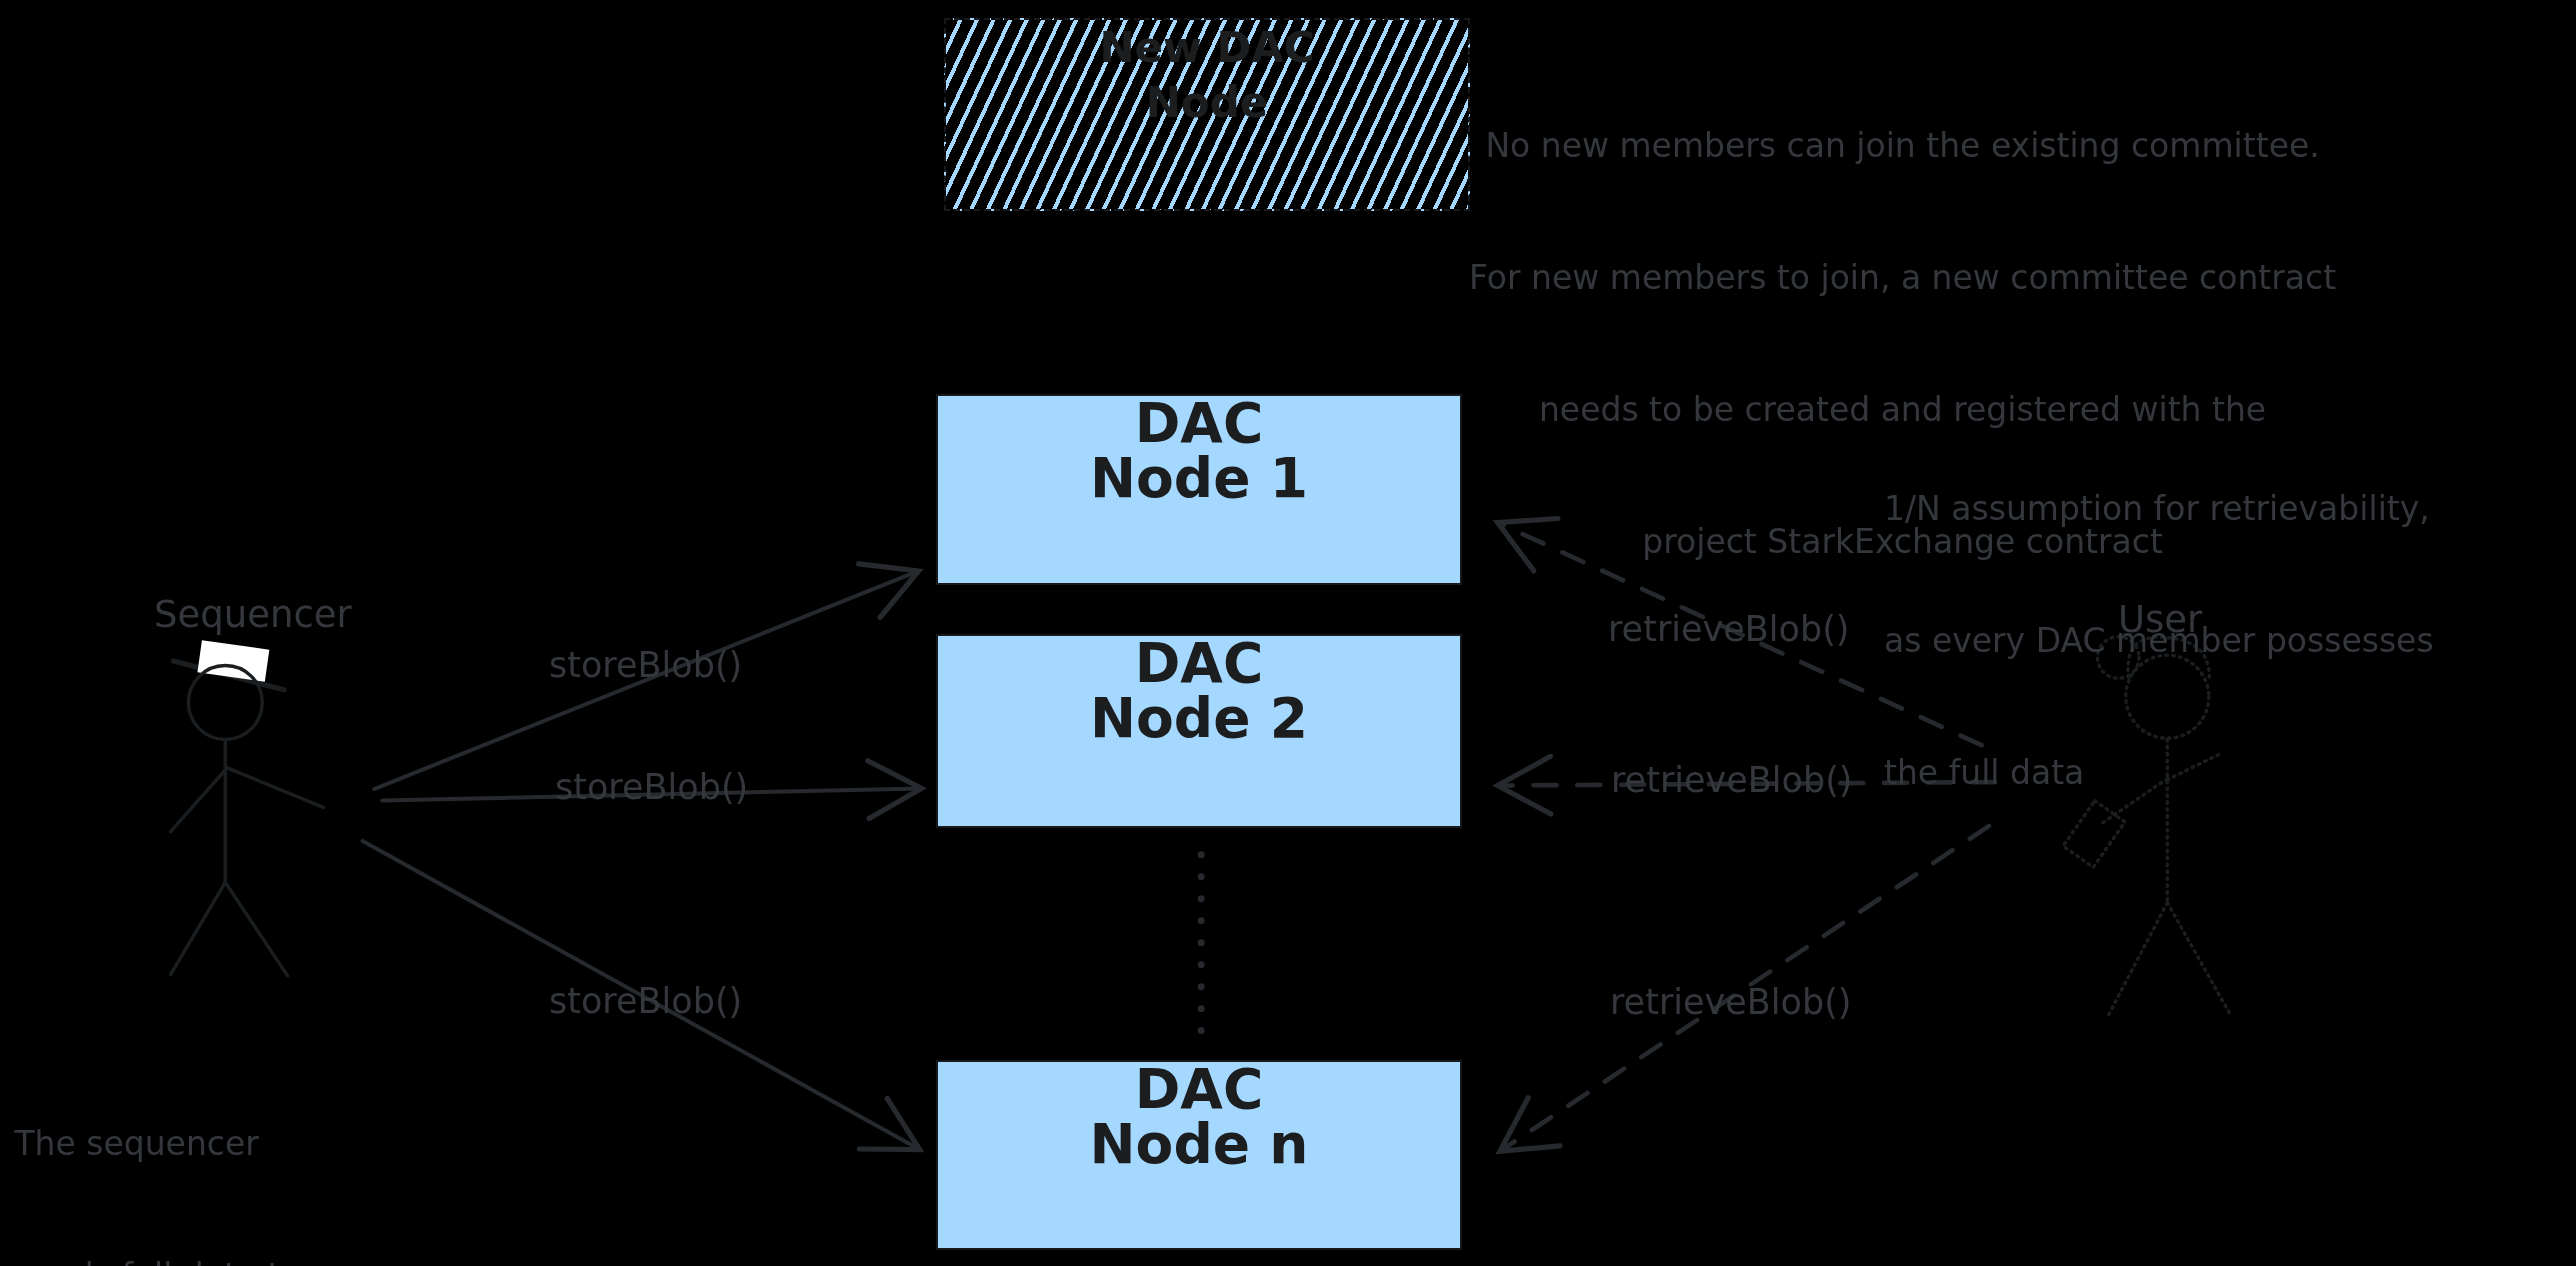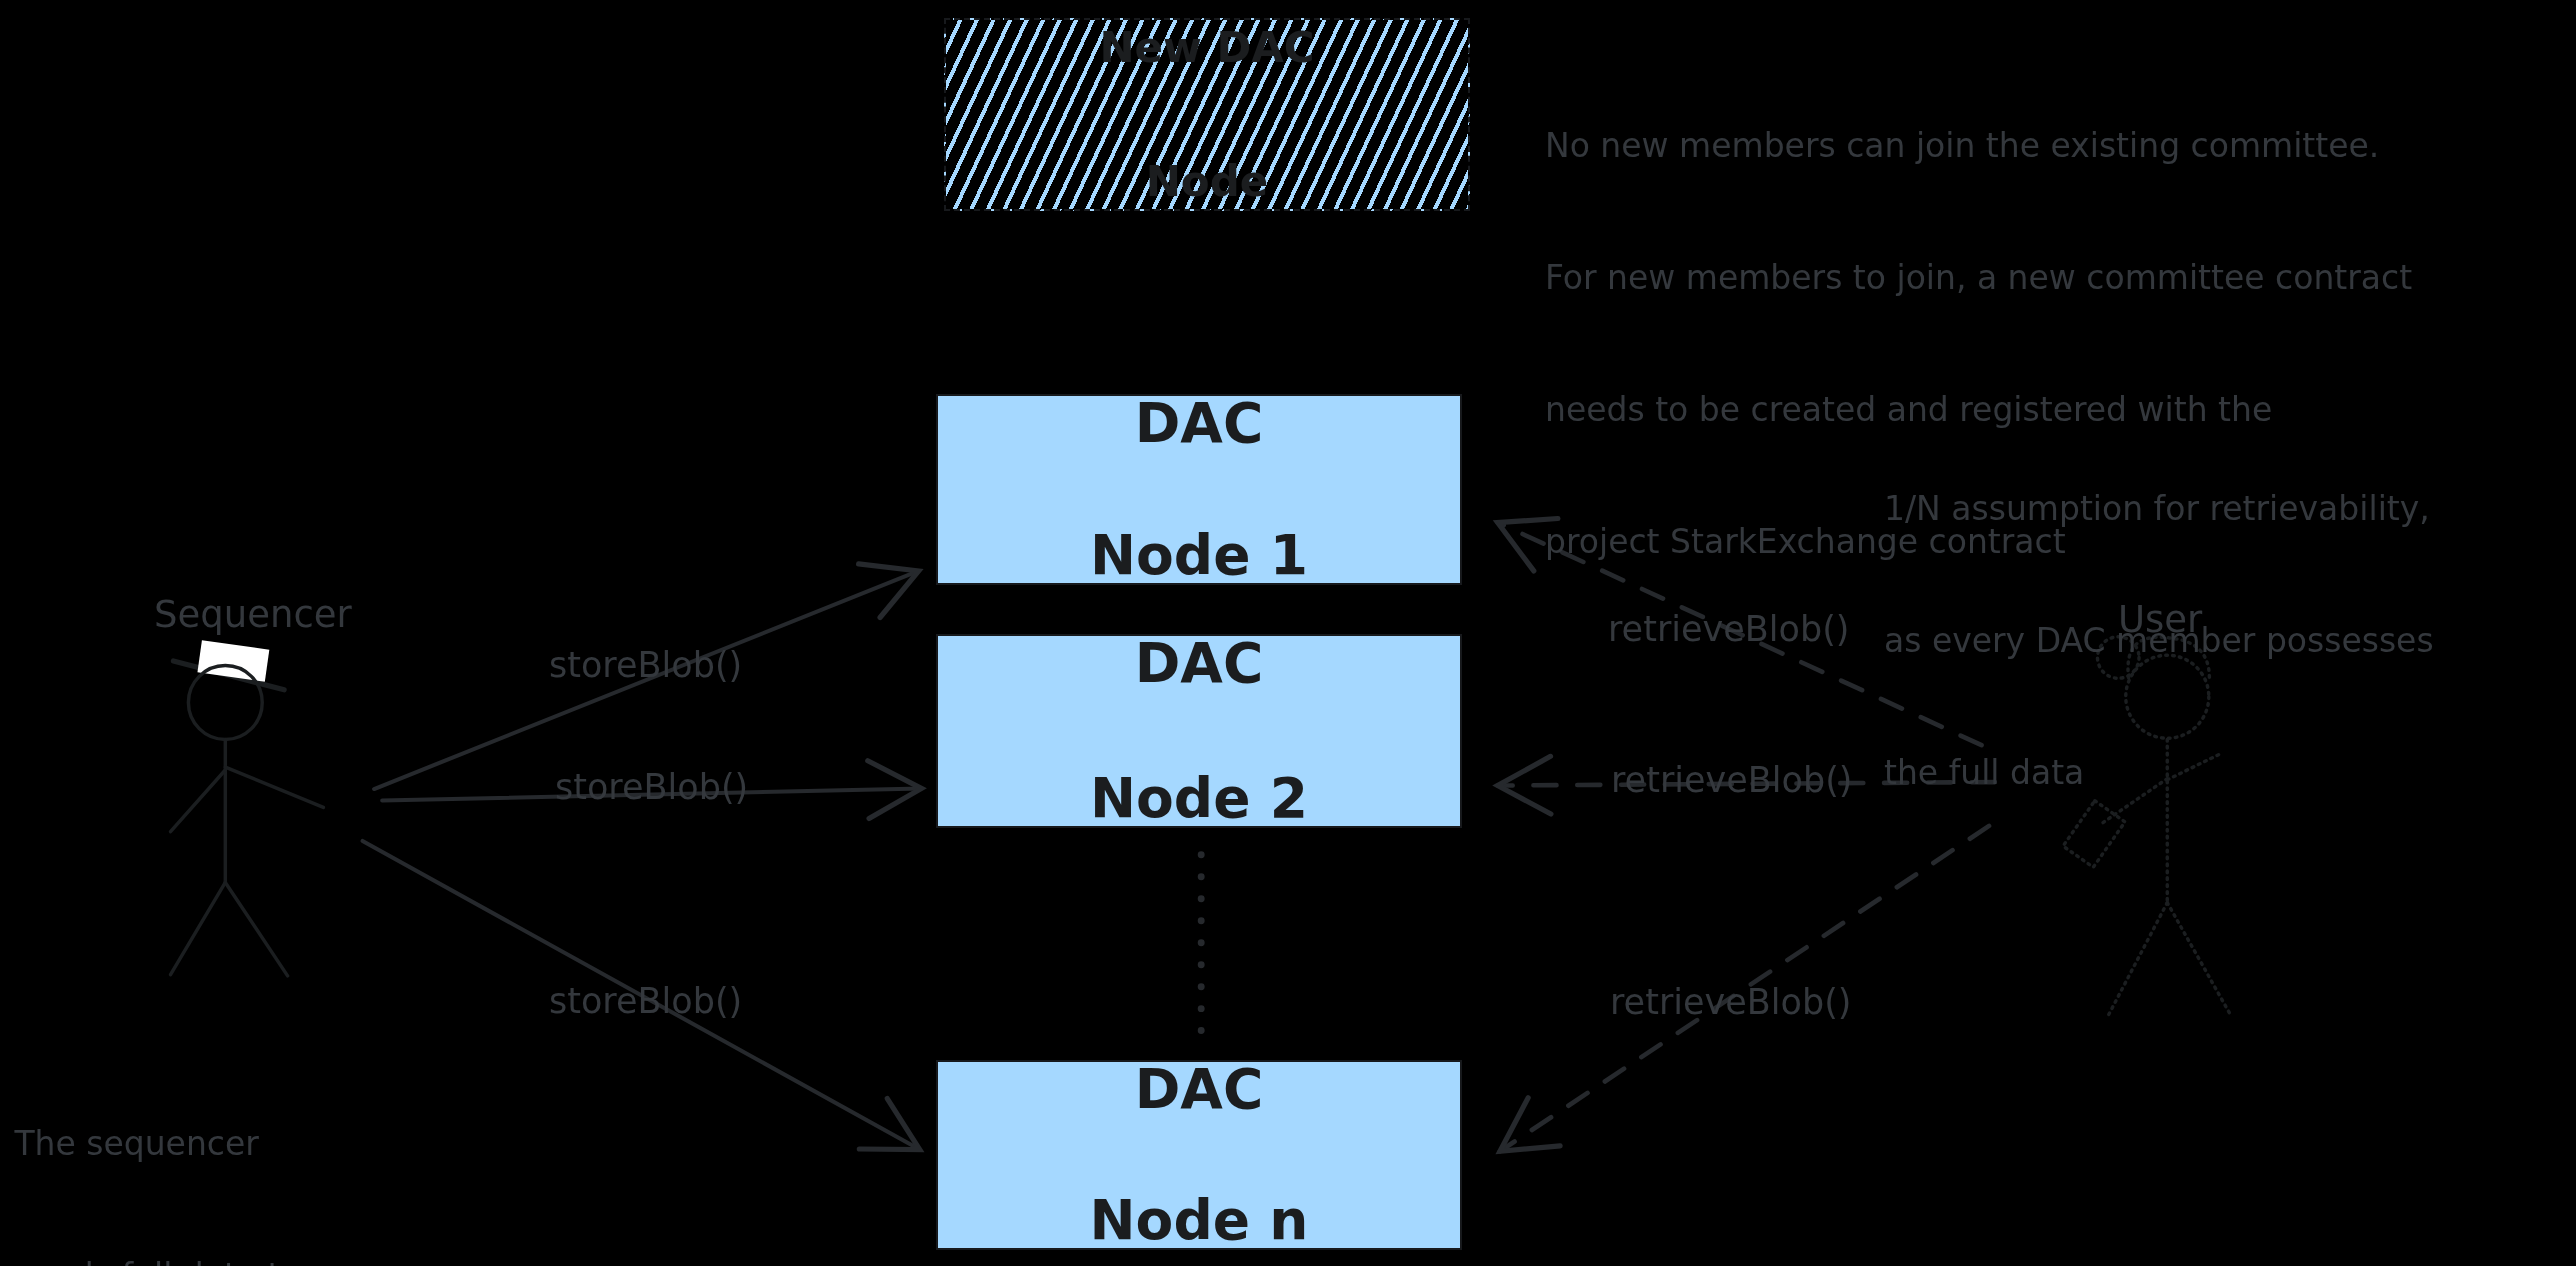--- a/index.html
+++ b/index.html
@@ -7,21 +7,21 @@
     position:relative;
     width:2576px;height:1266px;
     background:#000;
     overflow:hidden;
     font-family:"DejaVu Sans","Liberation Sans",sans-serif;
   }
   #diagram-svg{position:absolute;left:0;top:0;width:2576px;height:1266px;}
   .box{
     position:absolute;
     box-sizing:border-box;
-    display:flex;flex-direction:column;align-items:center;justify-content:space-between;
+    display:flex;flex-direction:column;align-items:center;justify-content:flex-start;
     text-align:center;
   }
   .dac-node{
     left:936px;width:526px;
     background:#a5d8ff;
     border:2.9px solid #17191c;
     color:#1b1d1f;
     font-size:55px;line-height:55px;font-weight:600;
   }
   .hatched{
@@ -122,21 +122,21 @@
   <div class="actor-lbl" style="left:2118px;top:598px;">User</div>
 
   <div class="lbl" style="left:549px;top:645px;">storeBlob()</div>
   <div class="lbl" style="left:555px;top:767px;">storeBlob()</div>
   <div class="lbl" style="left:549px;top:981px;">storeBlob()</div>
 
   <div class="lbl" style="left:1608px;top:609px;">retrieveBlob()</div>
   <div class="lbl" style="left:1611px;top:760px;">retrieveBlob()</div>
   <div class="lbl" style="left:1610px;top:982px;">retrieveBlob()</div>
 
-  <div class="ann" style="left:1545px;top:36px;">
+  <div class="ann" style="left:1469px;top:36px;text-align:center;">
     <div class="line">No new members can join the existing committee.</div>
     <div class="line">For new members to join, a new committee contract</div>
     <div class="line">needs to be created and registered with the</div>
     <div class="line">project StarkExchange contract</div>
   </div>
 
   <div class="ann" style="left:1884px;top:399px;">
     <div class="line">1/N assumption for retrievability,</div>
     <div class="line">as every DAC member possesses</div>
     <div class="line">the full data</div>

